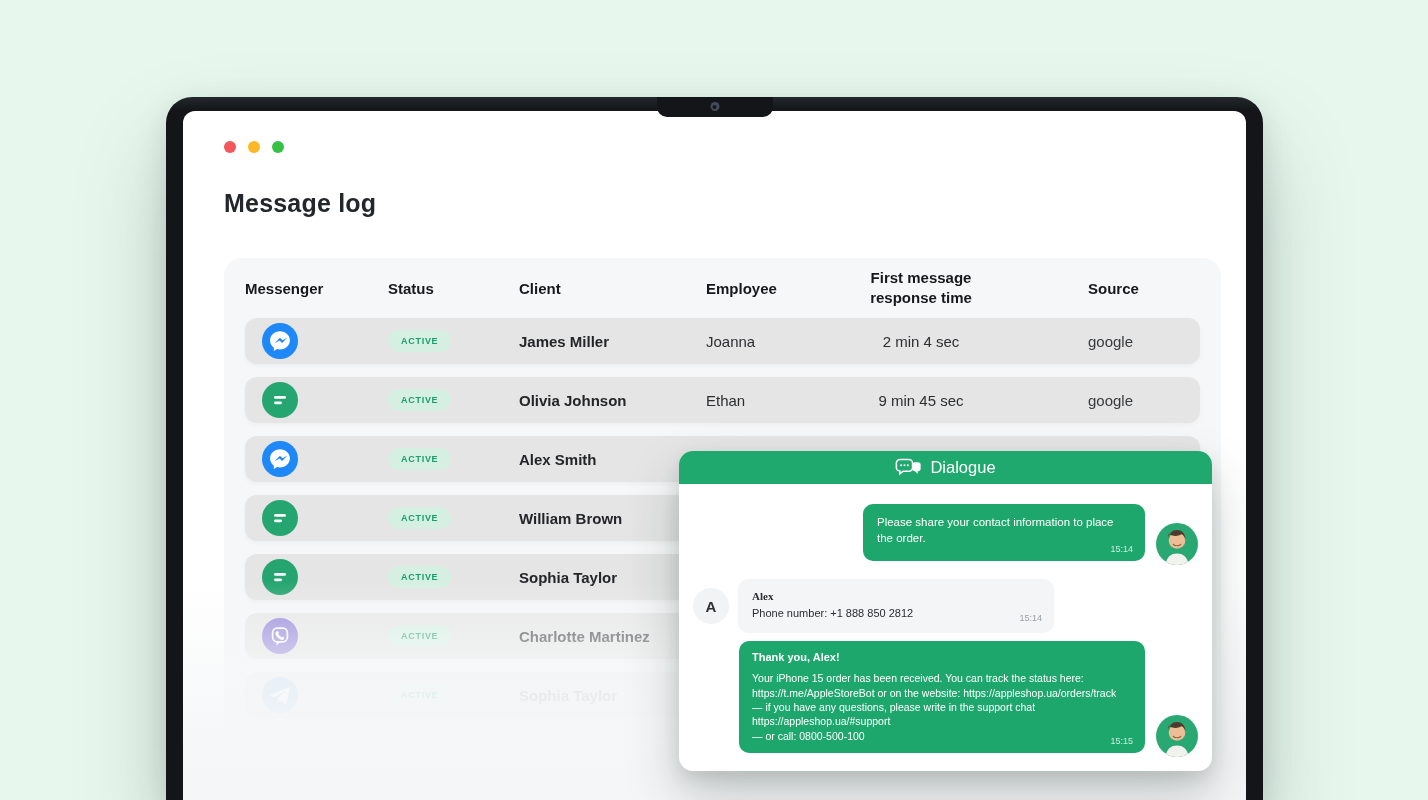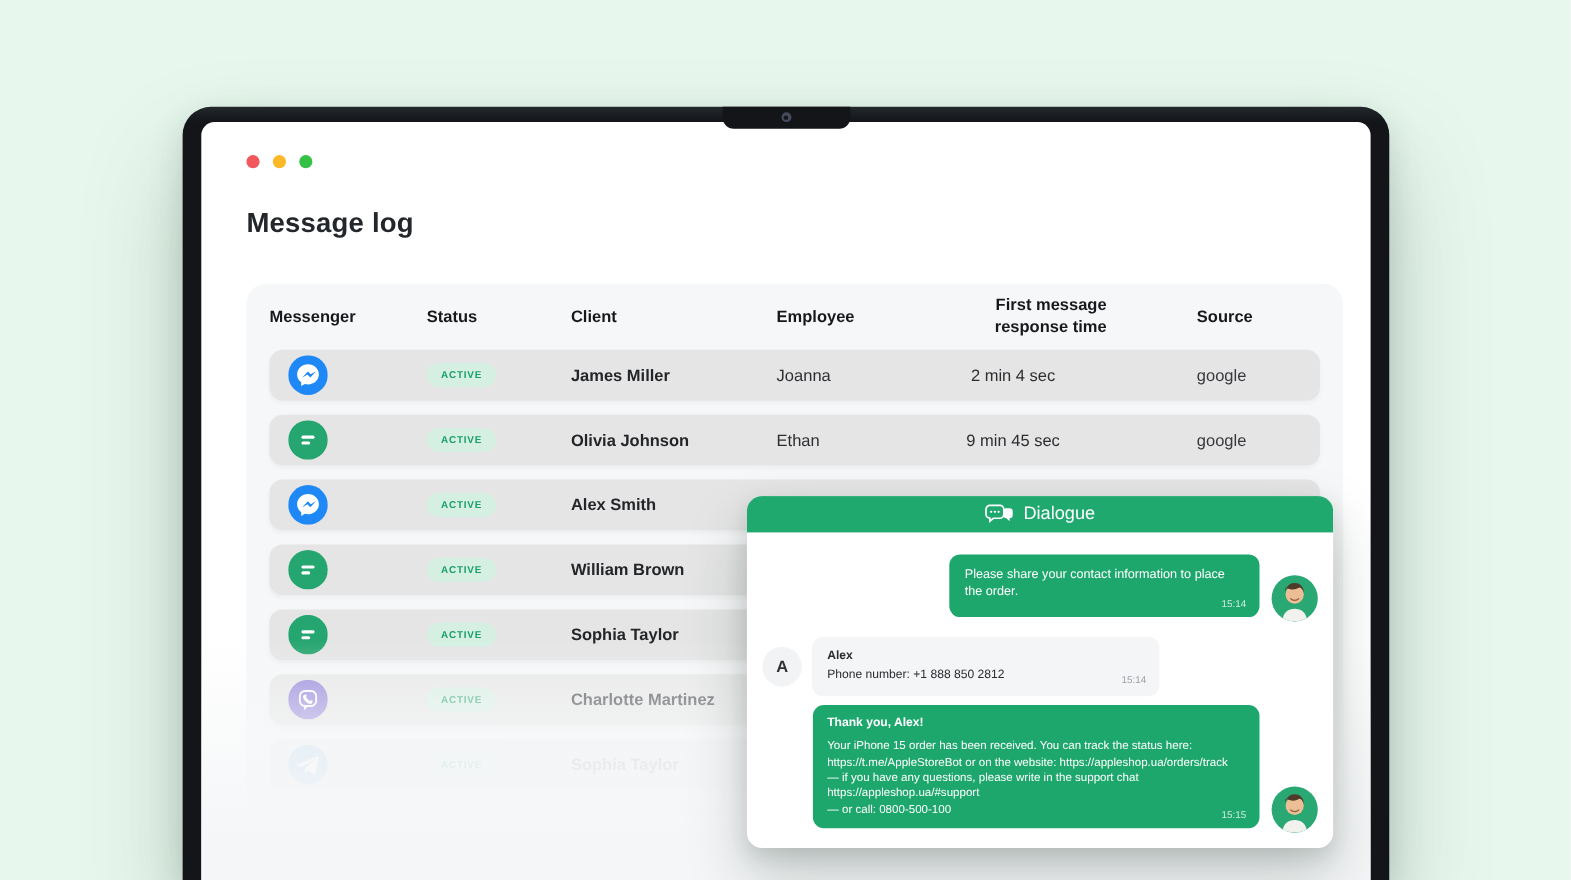--- a/index.html
+++ b/index.html
@@ -32,21 +32,21 @@
   .dot.red { background:#f2575b; } .dot.yellow { background:#fdb827; } .dot.green { background:#35c146; }
 
   .page-title { position:absolute; left:41px; top:78px; font-size:25px; font-weight:700;
     color:#23262a; letter-spacing:.2px; }
 
   
   .table { position:absolute; left:41px; top:147px; width:997px; background:#f6f7f8;
     border-radius:18px; padding-bottom:10px; }
   .tgrid { display:grid; grid-template-columns:143px 131px 187px 130px 170px 1fr; align-items:center; }
   .thead { height:60px; padding:0 21px; font-size:15px; font-weight:700; color:#17181b; }
-  .thead .h-resp { text-align:right; line-height:1.35; }
+  .thead .h-resp { text-align:center; line-height:1.35; }
   .thead .h-resp span { display:inline-block; max-width:125px; }
   .th-src { padding-left:82px; }
 
   .trow { height:46px; margin:0 21px 13px; background:#e5e5e5; border-radius:12px;
     box-shadow:0 2px 4px rgba(20,30,25,.04); font-size:15px; color:#2c2e32; }
   .trow .cell-icon { padding-left:17px; }
   .trow .client { font-weight:600; color:#232528; }
   .trow .resp { text-align:center; }
   .trow .source { padding-left:82px; color:#37393d; }
   .trow.dim { opacity:.8; }
@@ -75,21 +75,21 @@
   .bubble { position:relative; border-radius:10px; }
   .bubble.green { background:#1ea76d; color:#ffffff; }
   .bubble.gray { background:#f4f5f7; color:#2a2c2f; }
 
   .b1 { width:282px; padding:10px 14px 15px; font-size:11.5px; line-height:1.4; }
   .time { position:absolute; right:12px; bottom:6px; font-size:9px; color:rgba(255,255,255,.78); }
   .time.dark { color:#9aa0a6; bottom:8px; }
 
   .msg-client { margin-top:18px; align-items:center; }
   .b2 { width:316px; padding:9px 14px 12px; font-size:11px; line-height:1.5; }
-  .b2 .cname { font-weight:700; }
+  .b2 .cname { font-weight:700;font-family:Liberation Serif, serif; }
 
   .msg-bot2 { margin-top:8px; }
   .b3 { width:406px; padding:9px 13px 10px; font-size:10.5px; line-height:1.37; }
   .b3 .greet { font-weight:600; margin-bottom:6px; font-size:11px; }
 
   .avatar { flex:0 0 auto; width:42px; height:42px; border-radius:50%; overflow:hidden;
     background:#2aa873; margin-left:11px; margin-bottom:-4px; }
   .avatar-a { flex:0 0 auto; width:36px; height:36px; border-radius:50%; background:#f2f3f5;
     color:#2e3034; font-size:15px; font-weight:700; display:flex; align-items:center;
     justify-content:center; margin-right:9px; }

